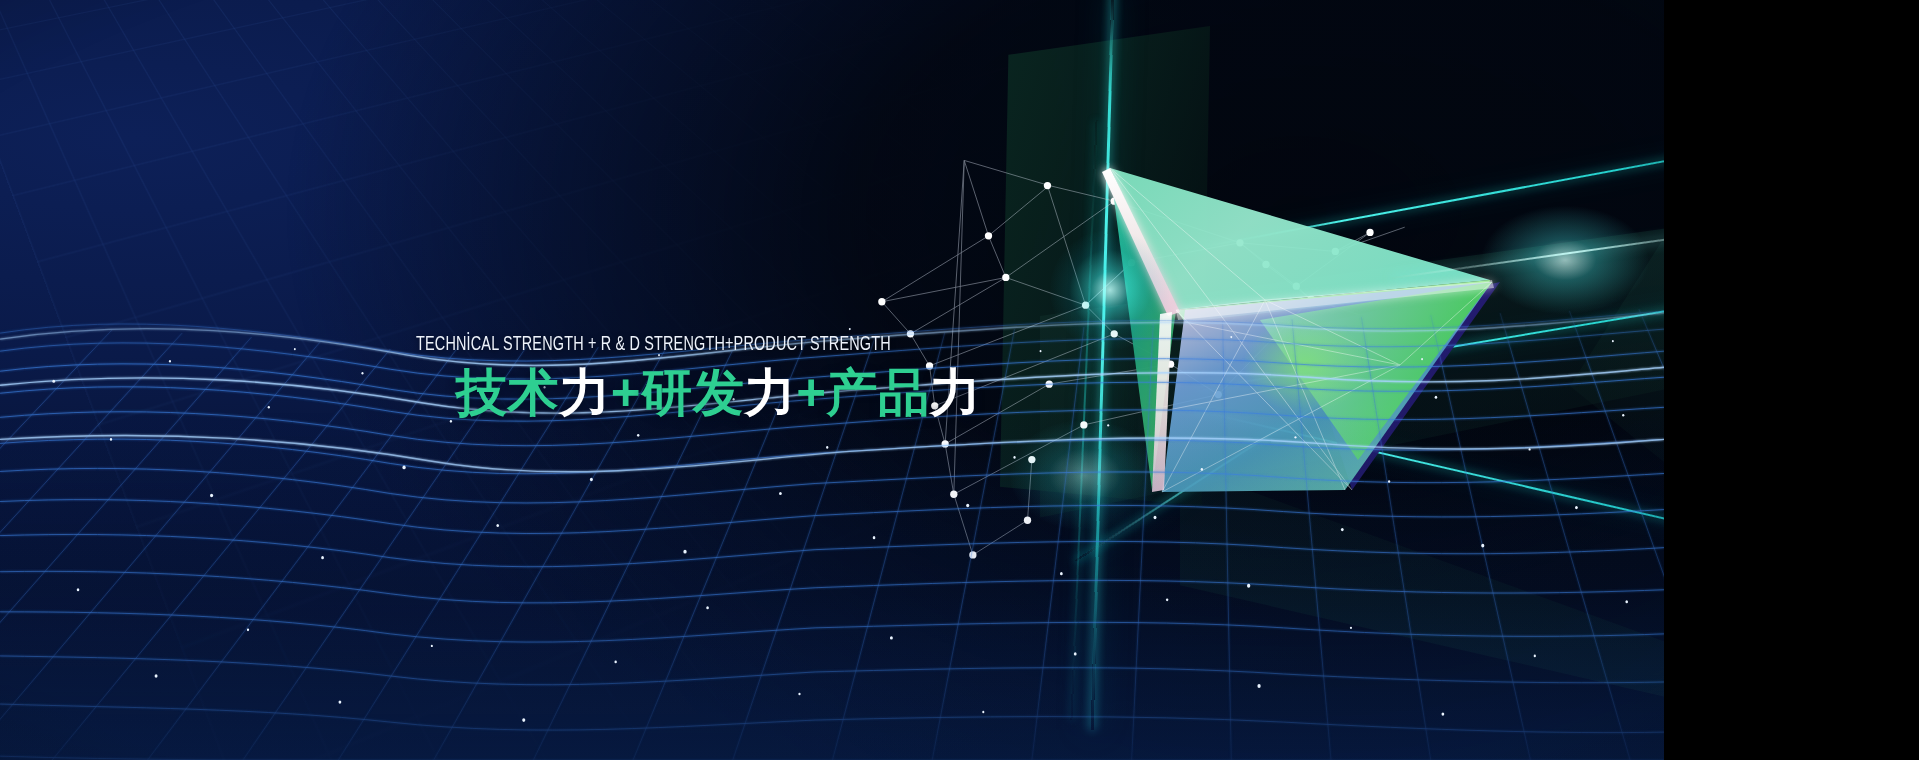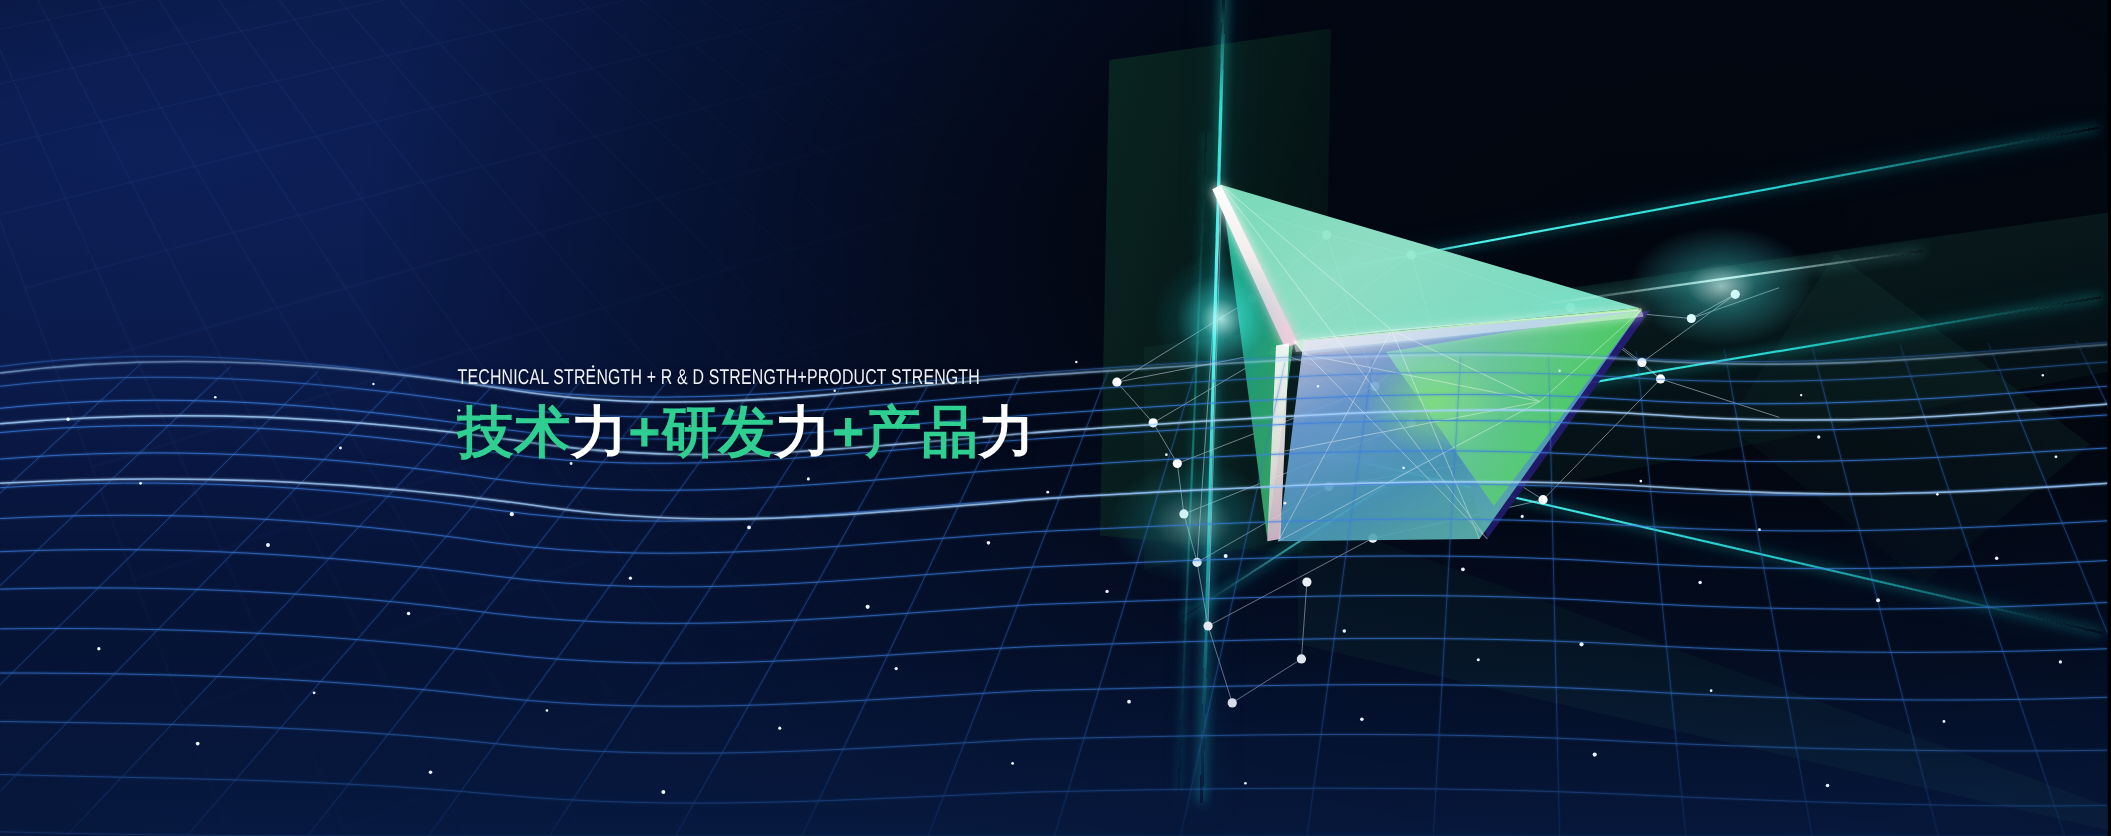--- a/index.html
+++ b/index.html
@@ -1,21 +1,21 @@
 <!DOCTYPE html>
 <html><head>
 <meta charset="utf-8">
 <style>
   * { margin:0; padding:0; box-sizing:border-box; }
   html,body { background:#000; }
   body { font-family:"Liberation Sans", sans-serif; }
 
   #banner {
     position:relative;
-    width:1916px; height:760px;
+    width:1664px; height:760px;
     overflow:hidden;
     background:#040b20;
   }
 
   
   .bg-base {
     position:absolute; inset:0;
     background:
       radial-gradient(115% 90% at 8% 18%, #0d2058 0%, #0a1a49 32%, #061130 62%, #030916 100%);
   }
@@ -142,20 +142,21 @@
   }
   .headline {
     margin-top:9px;
     font-family:"Liberation Sans", sans-serif;
     font-size:51px;
     font-weight:bold;
     letter-spacing:.012em;
     white-space:nowrap;
     line-height:1.12;
     text-shadow:0 2px 10px rgba(0,10,30,.75);
+    margin-left:40px;
   }
   .headline .g { color:#2ecf91; }
   .headline .w { color:#ffffff; }
 </style>
 </head>
 <body>
 
 <div id="banner">
 
   <div class="bg-base"></div>

